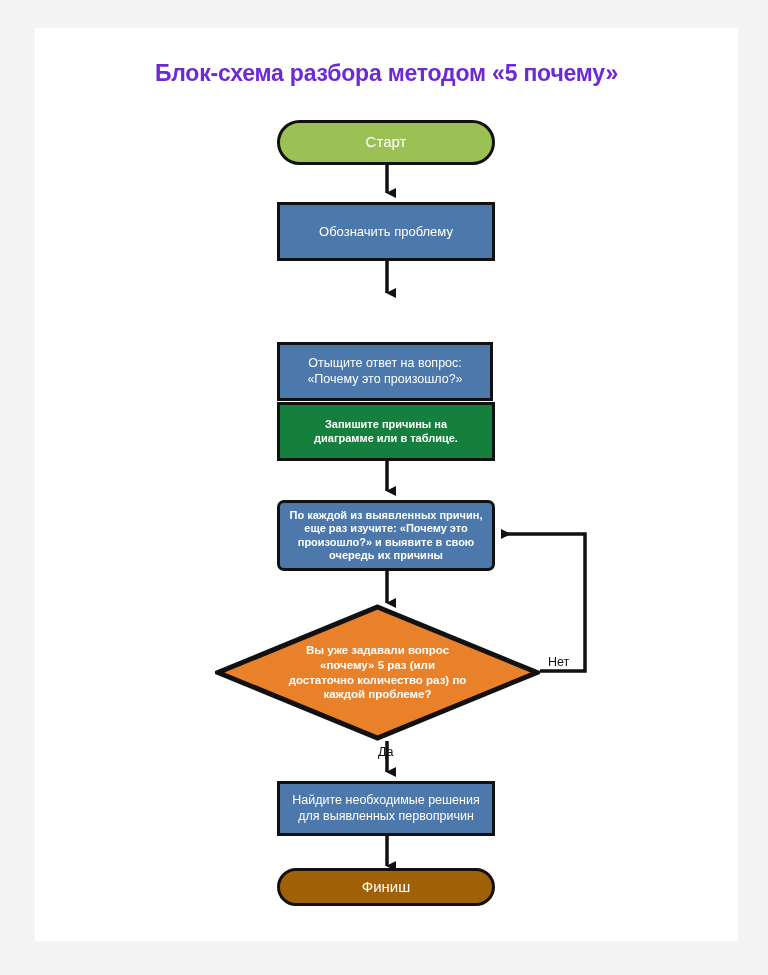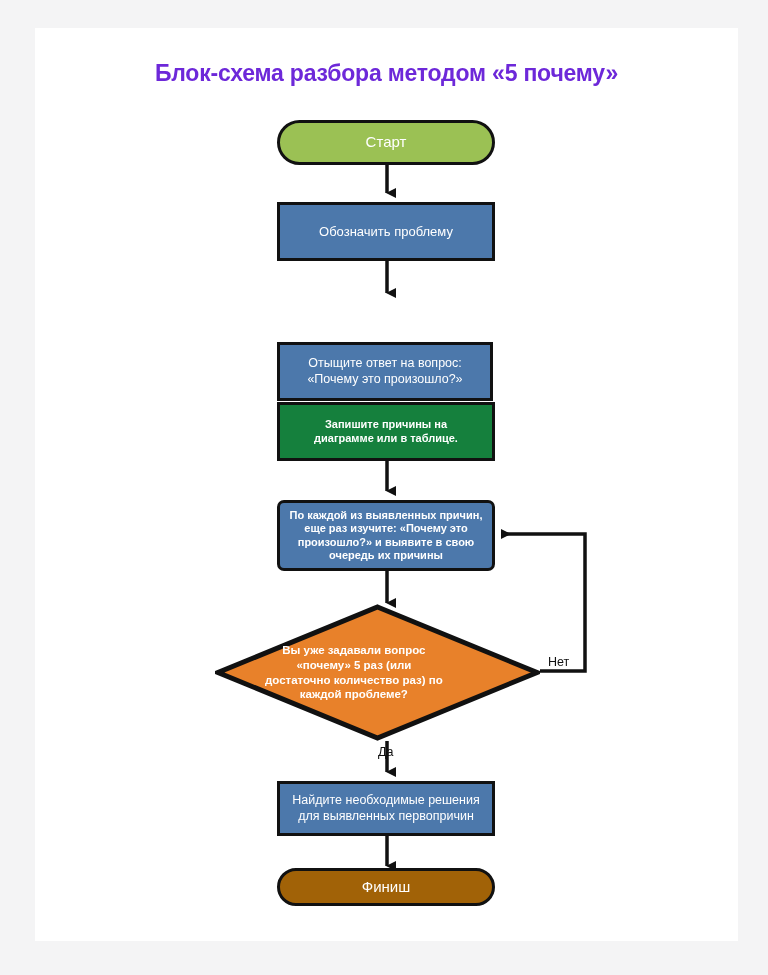--- a/index.html
+++ b/index.html
@@ -96,21 +96,21 @@
     height: 100%;
   }
   #decision-text {
     position: absolute;
     left: 50px;
     top: 0;
     width: 225px;
     height: 137px;
     display: flex;
     align-items: center;
-    justify-content: flex-start;
+    justify-content: center;
     text-align: center;
     color: #ffffff;
     font-size: 11.5px;
     font-weight: bold;
     line-height: 1.30;
   }
 
   
   .edge-label {
     position: absolute;

